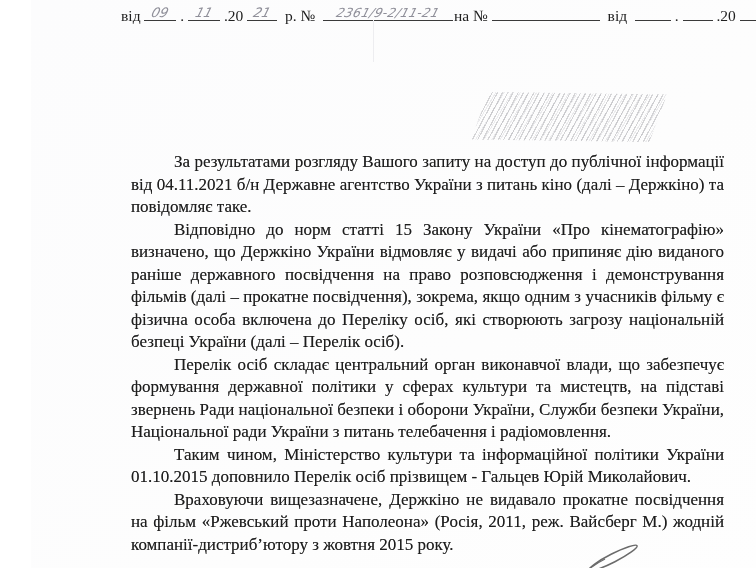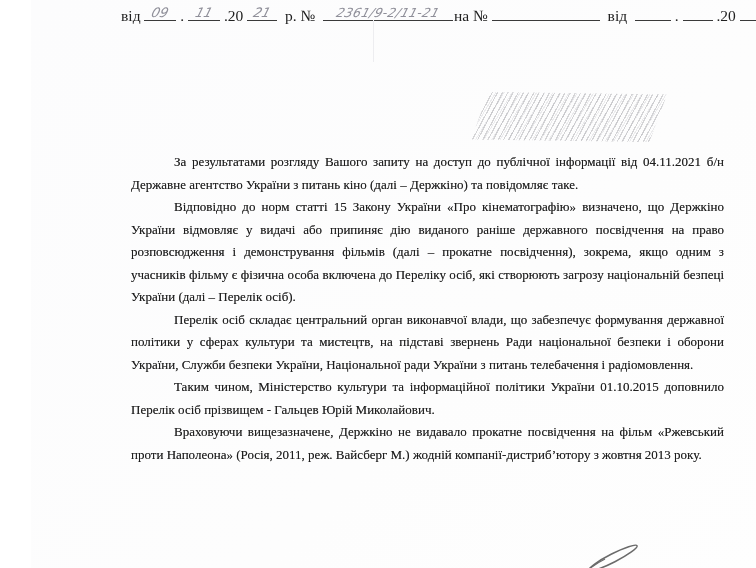--- a/index.html
+++ b/index.html
@@ -49,21 +49,21 @@
       repeating-linear-gradient(121deg,
         rgba(150,150,158,0.22) 0px, rgba(150,150,158,0.22) 1px,
         rgba(0,0,0,0) 1px, rgba(0,0,0,0) 7px);
     clip-path:polygon(9% 0%, 100% 5%, 91% 100%, 0% 95%);
     filter:blur(0.4px);
     opacity:0.8;
   }
   
   .letter-body{
     position:absolute;left:100px;top:151px;width:593px;
-    font-size:13px;line-height:22.5px;
+    font-size:17px;line-height:22.5px;
     text-align:justify;
     color:#1e1e1e;
     text-shadow:0 0 0.35px rgba(30,30,30,0.55);
   }
   .letter-body p{margin:0;text-indent:43px;}
   
   .signature{position:absolute;left:550px;top:544px;width:66px;height:26px;}
 </style>
 </head>
 <body>
@@ -95,21 +95,21 @@
 
   <div class="artifact-line"></div>
 
   <div class="redaction"></div>
 
   <div class="letter-body">
     <p>За результатами розгляду Вашого запиту на доступ до публічної інформації від 04.11.2021 б/н Державне агентство України з питань кіно (далі – Держкіно) та повідомляє таке.</p>
     <p>Відповідно до норм статті 15 Закону України «Про кінематографію» визначено, що Держкіно України відмовляє у видачі або припиняє дію виданого раніше державного посвідчення на право розповсюдження і демонстрування фільмів (далі – прокатне посвідчення), зокрема, якщо одним з учасників фільму є фізична особа включена до Переліку осіб, які створюють загрозу національній безпеці України (далі – Перелік осіб).</p>
     <p>Перелік осіб складає центральний орган виконавчої влади, що забезпечує формування державної політики у сферах культури та мистецтв, на підставі звернень Ради національної безпеки і оборони України, Служби безпеки України, Національної ради України з питань телебачення і радіомовлення.</p>
     <p>Таким чином, Міністерство культури та інформаційної політики України 01.10.2015 доповнило Перелік осіб прізвищем - Гальцев Юрій Миколайович.</p>
-    <p>Враховуючи вищезазначене, Держкіно не видавало прокатне посвідчення на фільм «Ржевський проти Наполеона» (Росія, 2011, реж. Вайсберг М.) жодній компанії-дистриб’ютору з жовтня 2013 року.</p>
+    <p>Враховуючи вищезазначене, Держкіно не видавало прокатне посвідчення на фільм «Ржевський проти Наполеона» (Росія, 2011, реж. Вайсберг М.) жодній компанії-дистриб’ютору з жовтня 2015 року.</p>
   </div>
 
   <svg class="signature" viewBox="0 0 66 26">
     <ellipse cx="32" cy="14" rx="27" ry="4.2" fill="none" stroke="#6b6b6b" stroke-width="1.5" transform="rotate(-27 32 14)"></ellipse>
     <path d="M 8 25 C 12 22 18 18 24 15" fill="none" stroke="#6b6b6b" stroke-width="1.3"></path>
   </svg>
 
 </div>
 
 </body></html>

